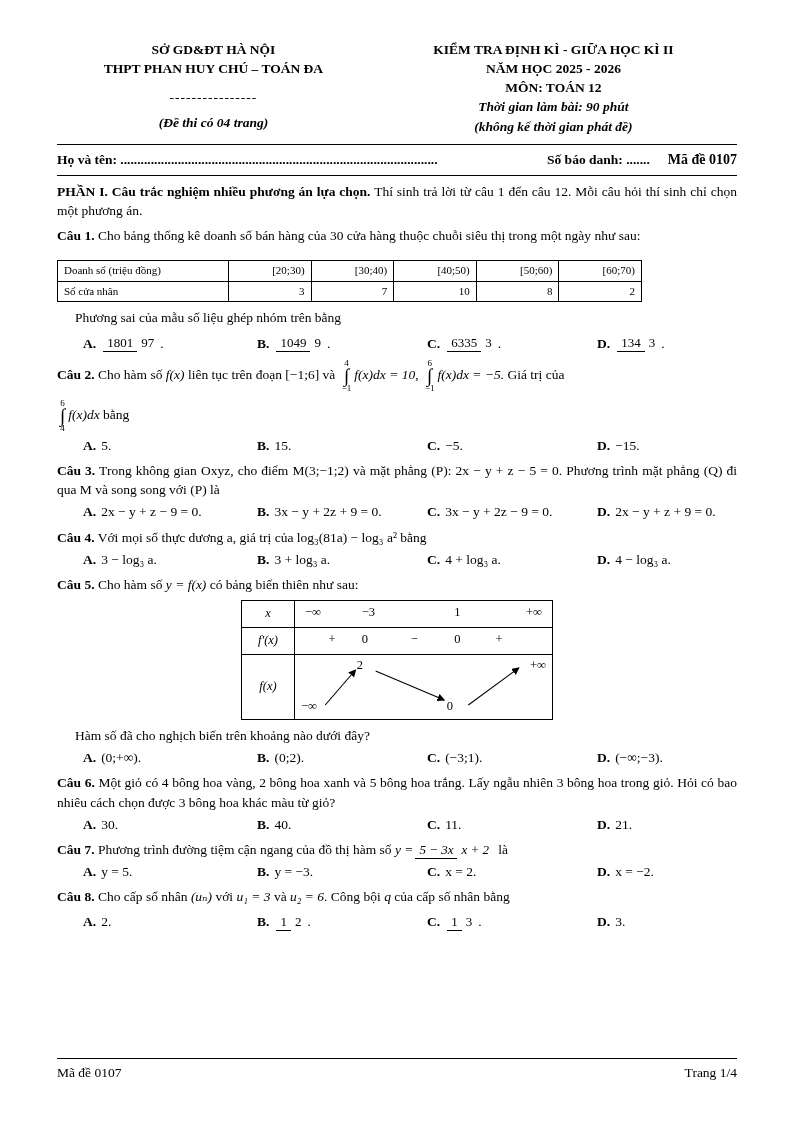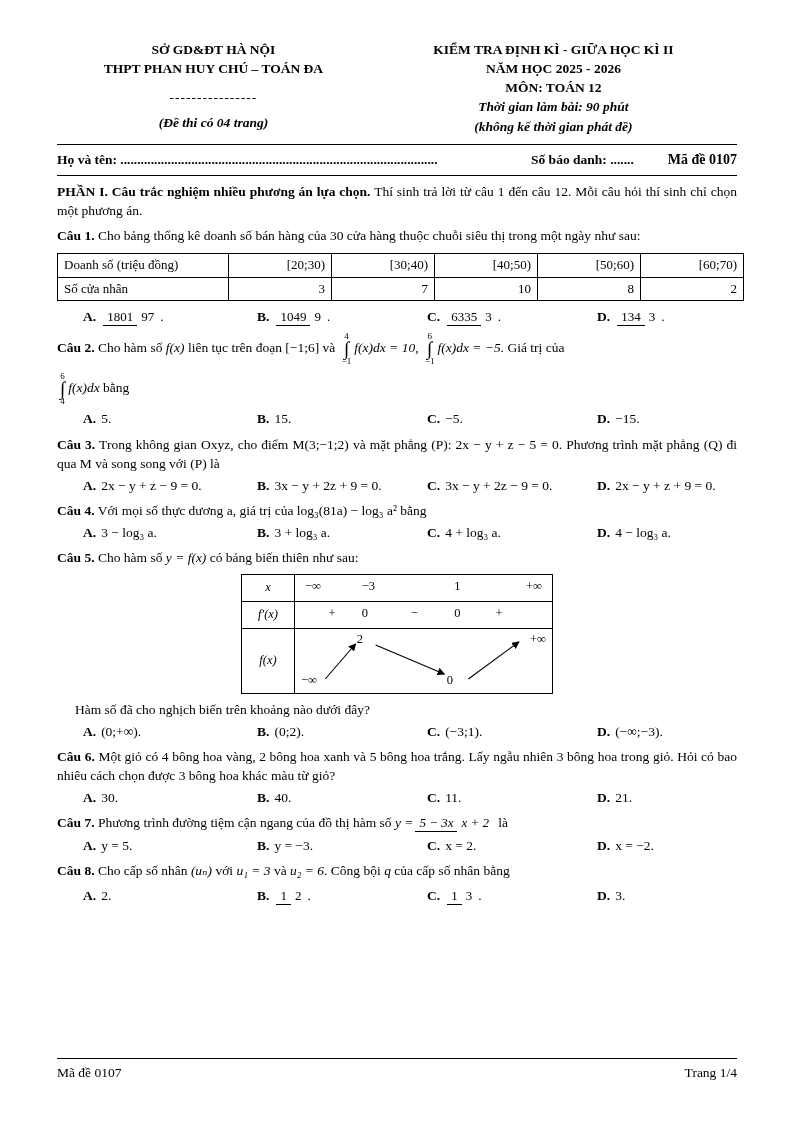--- a/index.html
+++ b/index.html
@@ -12,31 +12,31 @@
   .header{display:flex;text-align:center}
   .h-left{width:46%}
   .h-right{width:54%}
   .h-divider{margin-top:10px;letter-spacing:1px}
   .h-note{margin-top:6px}
   .rule{border:none;border-top:1.6px solid #000;margin:8px 0 0}
   .rule.thin{border-top-width:1px;margin:0}
   
   .info{display:flex;align-items:baseline;font-weight:bold;padding:5px 0 5px}
   .info-name{flex:1;white-space:nowrap;overflow:hidden}
-  .info-sbd{margin:0 34px 0 10px;white-space:nowrap}
+  .info-sbd{margin:0 18px 0 10px;white-space:nowrap}
   .info-made{white-space:nowrap;font-size:14px}
   
   .q{margin:6px 0 0;text-align:justify}
   .q .ql{font-weight:bold}
   .indent{padding-left:18px;text-align:left}
   .opts{display:grid;grid-template-columns:174px 170px 170px 1fr;padding-left:26px;margin:3px 0 2px}
   .opts .opt b{margin-right:5px}
   .opts-frac{margin:6px 0 6px;align-items:center}
   
-  .t1{border-collapse:collapse;margin:8px 0 2px;width:687px;font-size:13px}
+  .t1{border-collapse:collapse;margin:15px 0 2px;width:585px;font-size:11px}
   .t1 td{border:1px solid #000;text-align:right;padding:2px 6px}
   .t1 td.first{text-align:left;width:158px;padding-left:6px}
   
   .frac{display:inline-flex;flex-direction:row;text-align:center;vertical-align:middle;
         line-height:1.15;font-size:13px;margin:0 2px}
   .frac .fnum{border-bottom:1px solid #000;padding:0 4px}
   .frac .fden{padding:0 4px}
   
   .intg{display:inline-flex;flex-direction:column;align-items:center;vertical-align:middle;
         line-height:1;margin:0 3px}
@@ -109,20 +109,21 @@
     <tr>
       <td class="first">Số cửa nhân</td>
       <td>3</td>
       <td>7</td>
       <td>10</td>
       <td>8</td>
       <td>2</td>
     </tr>
   </tbody>
     </table>
+  <p class="q indent">Phương sai của mẫu số liệu ghép nhóm trên bằng</p>
   <div class="opts opts-frac">
     <span class="opt"><b>A.</b><span class="frac">
           <span class="fnum">1801</span>
           <span class="fden">97</span>
         </span><span>.</span></span>
     <span class="opt"><b>B.</b><span class="frac">
           <span class="fnum">1049</span>
           <span class="fden">9</span>
         </span><span>.</span></span>
     <span class="opt"><b>C.</b><span class="frac">

